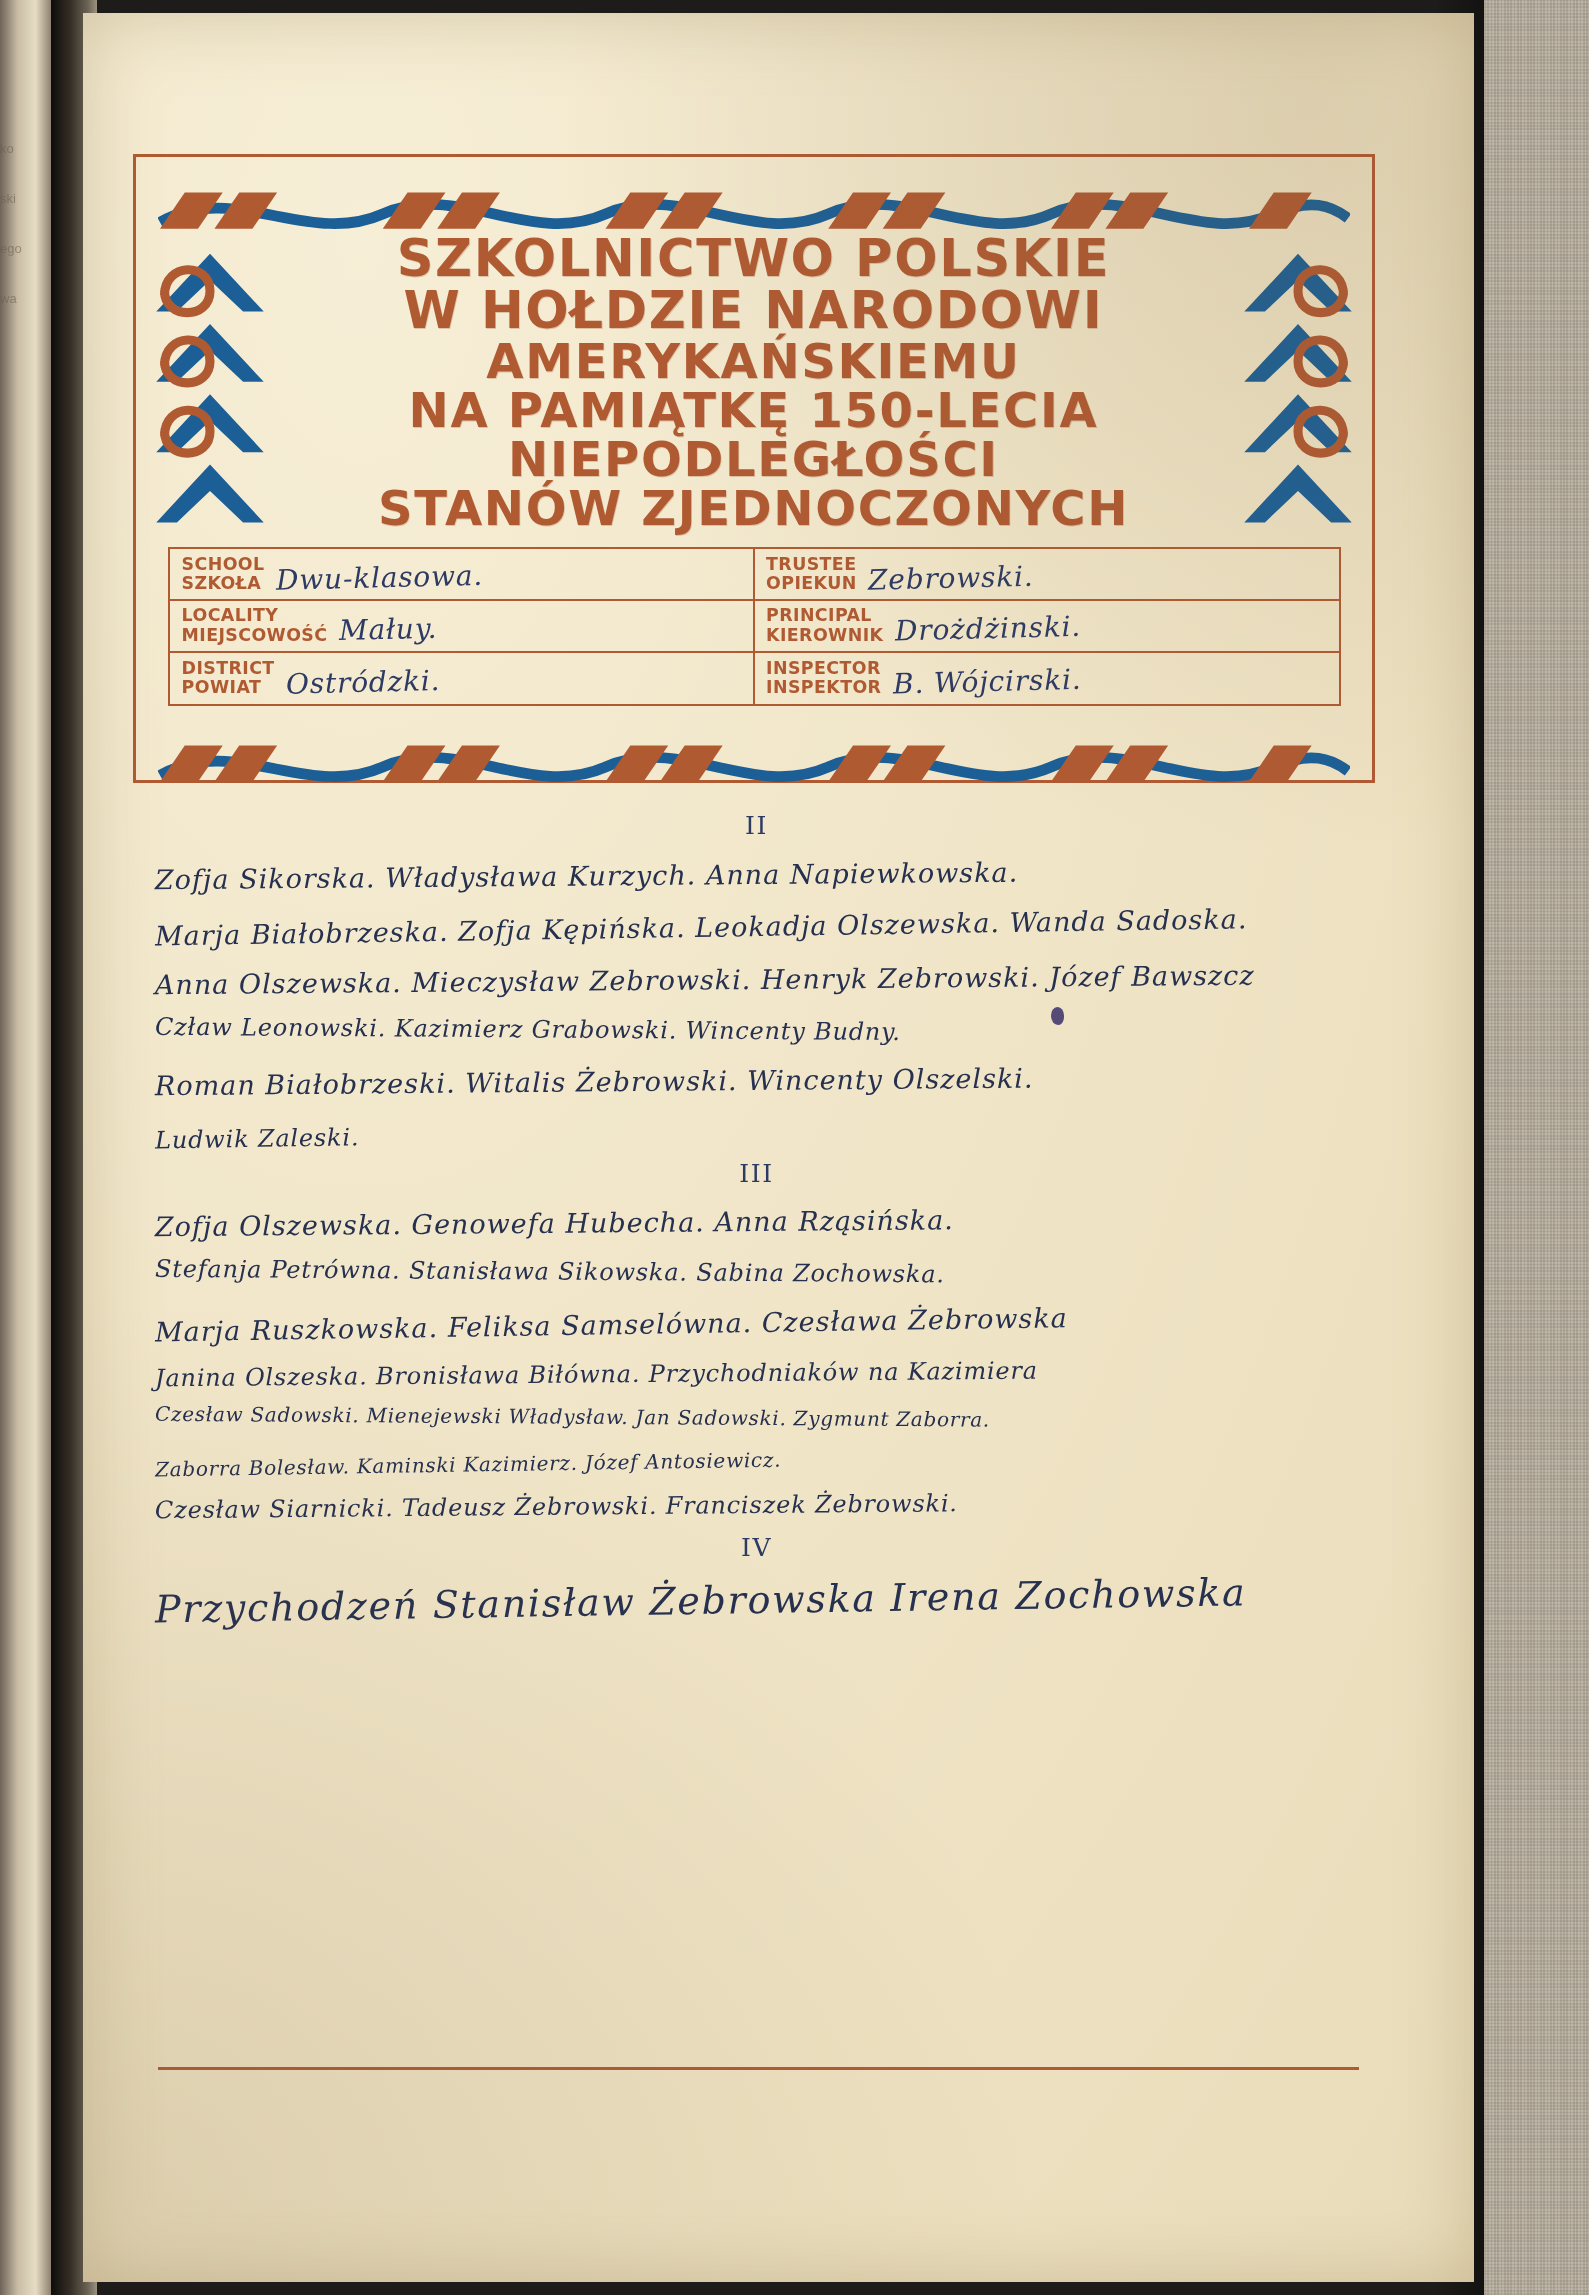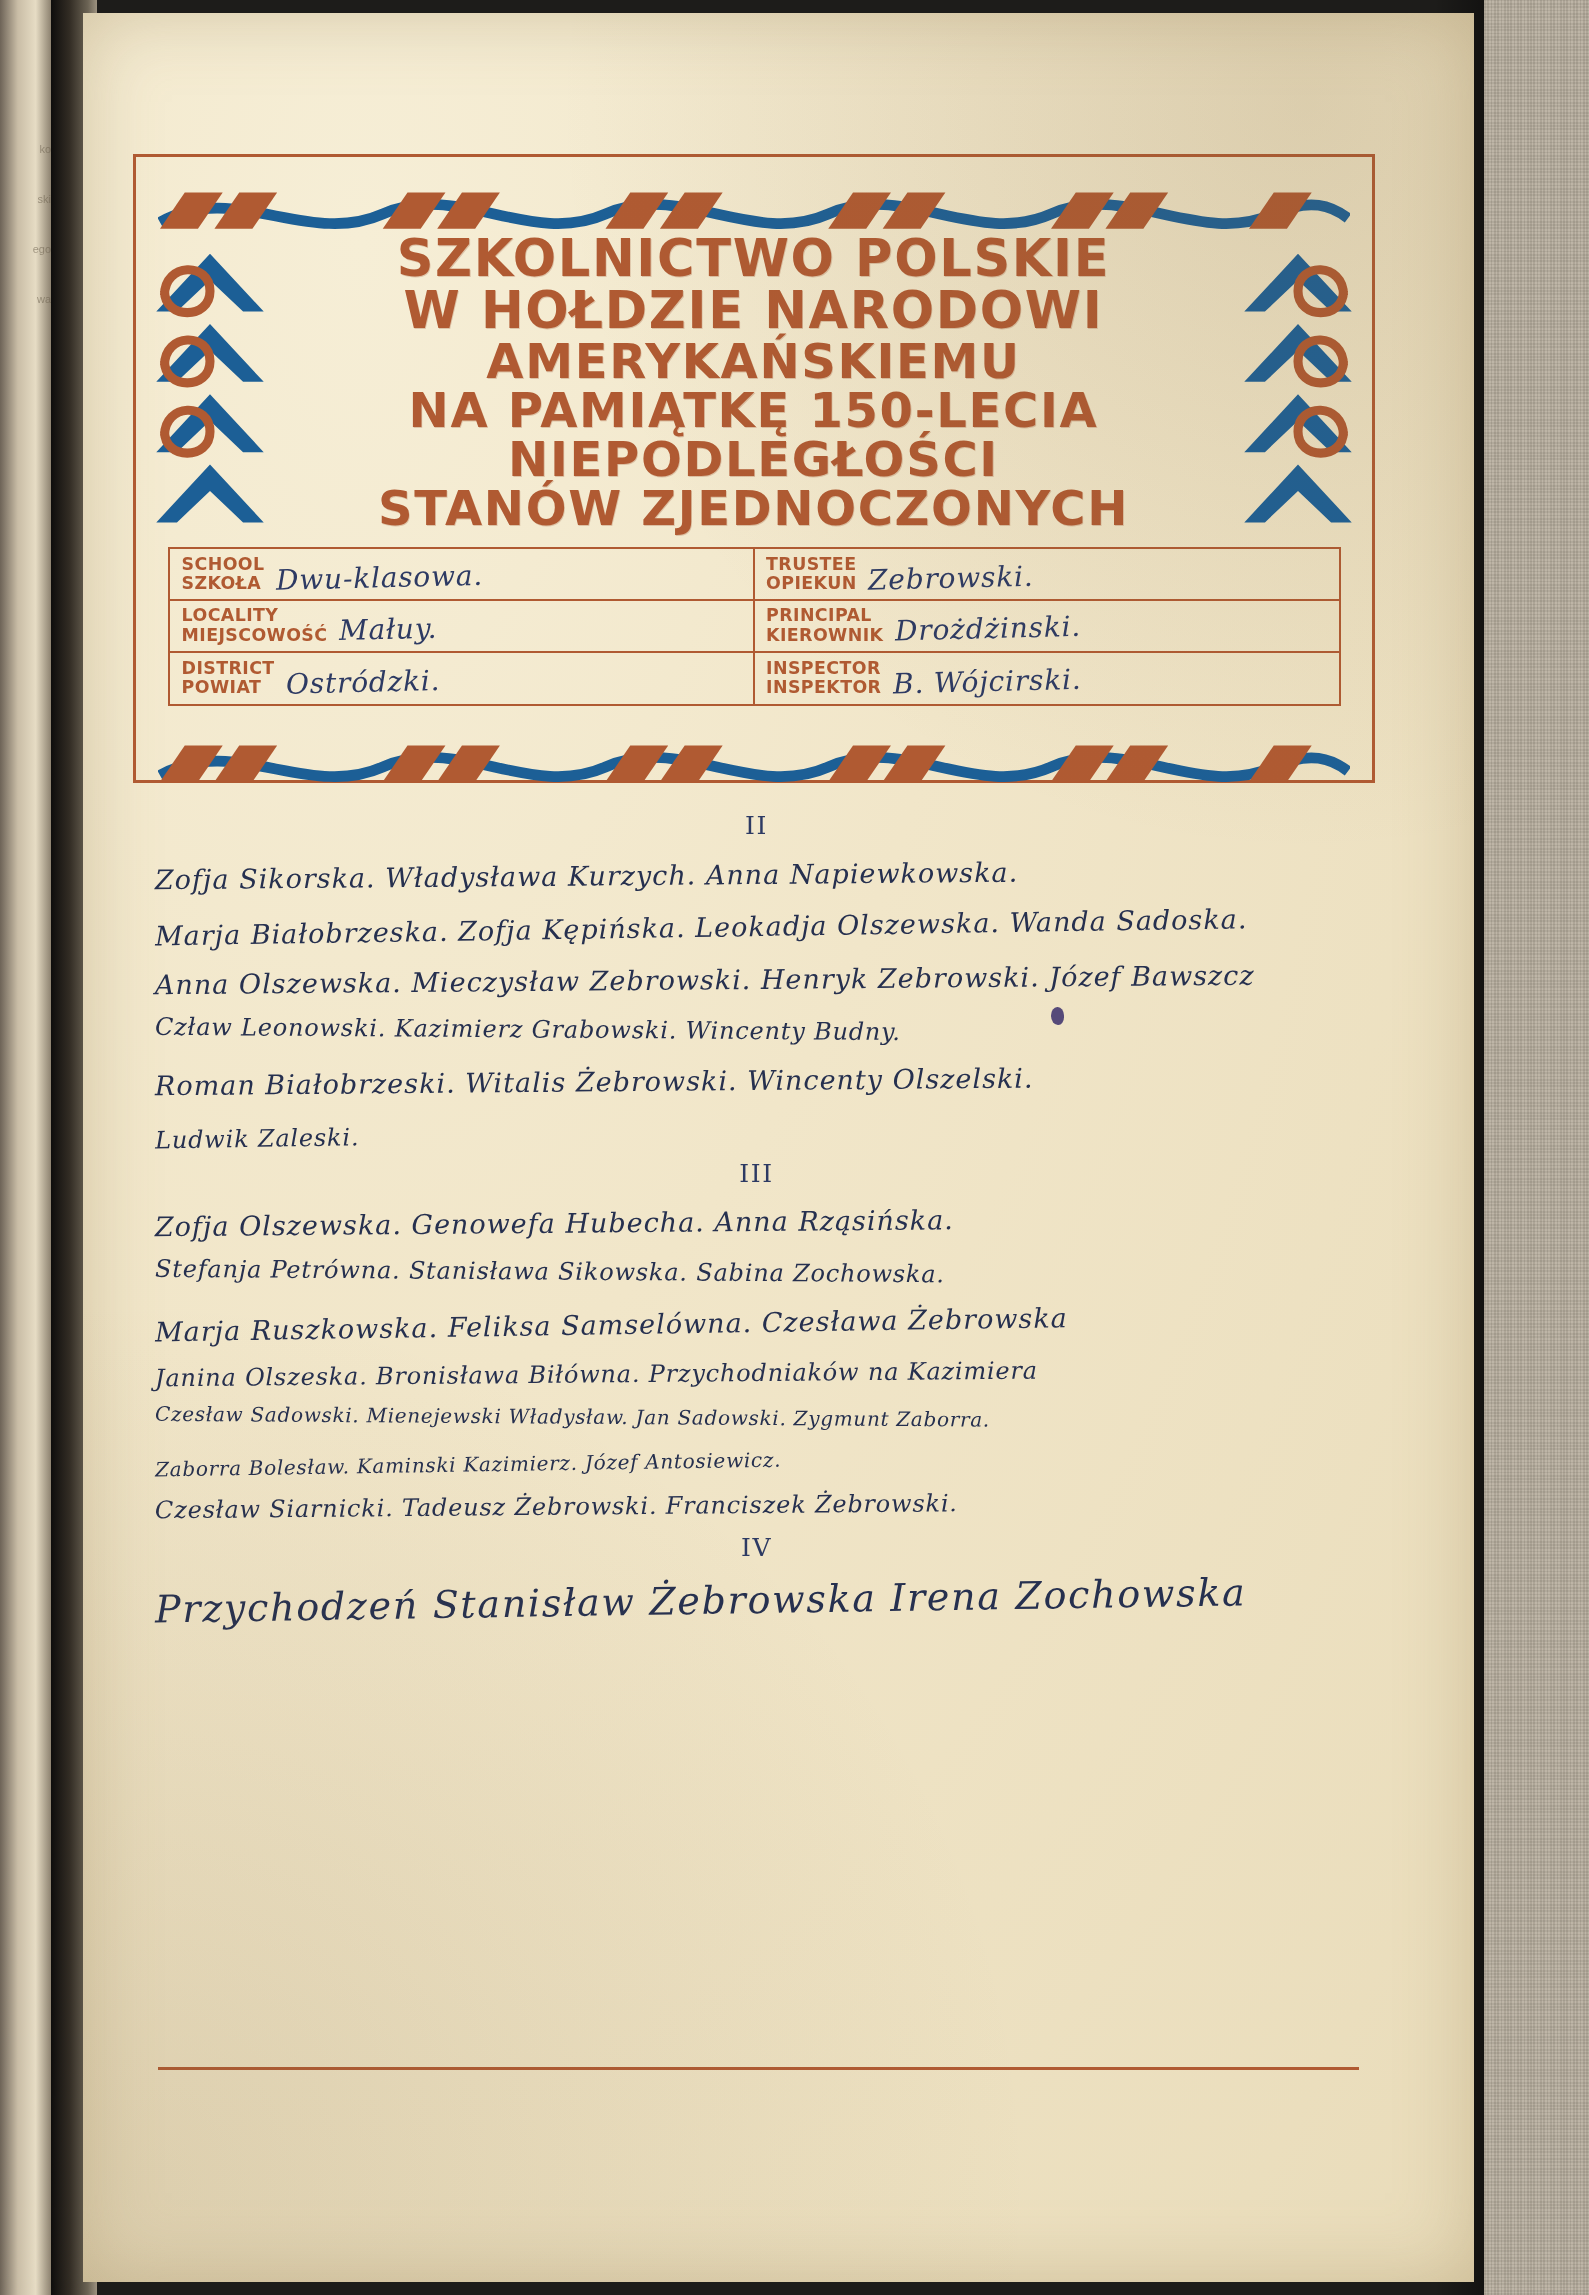--- a/index.html
+++ b/index.html
@@ -61,21 +61,21 @@
   .sheet::after{
     content:"";
     position:absolute; inset:0;
     background:
       radial-gradient(circle at 88% 4%, rgba(120,95,55,.16), rgba(0,0,0,0) 30%),
       radial-gradient(circle at 4% 96%, rgba(120,95,55,.14), rgba(0,0,0,0) 35%);
     pointer-events:none;
   }
   .left-snippets{
     position:absolute; left:0; top:124px; width:51px; height:1822px;
-    color:#6a5f4c; font-size:11px; line-height:50px; text-align:right;
+    color:#6a5f4c; font-size:13px; line-height:50px; text-align:left;
     opacity:.55;
   }
 
   
   .cert {
     position: absolute;
     left: 50px;
     top: 141px;
     width: 1242px;
     height: 2004px;

